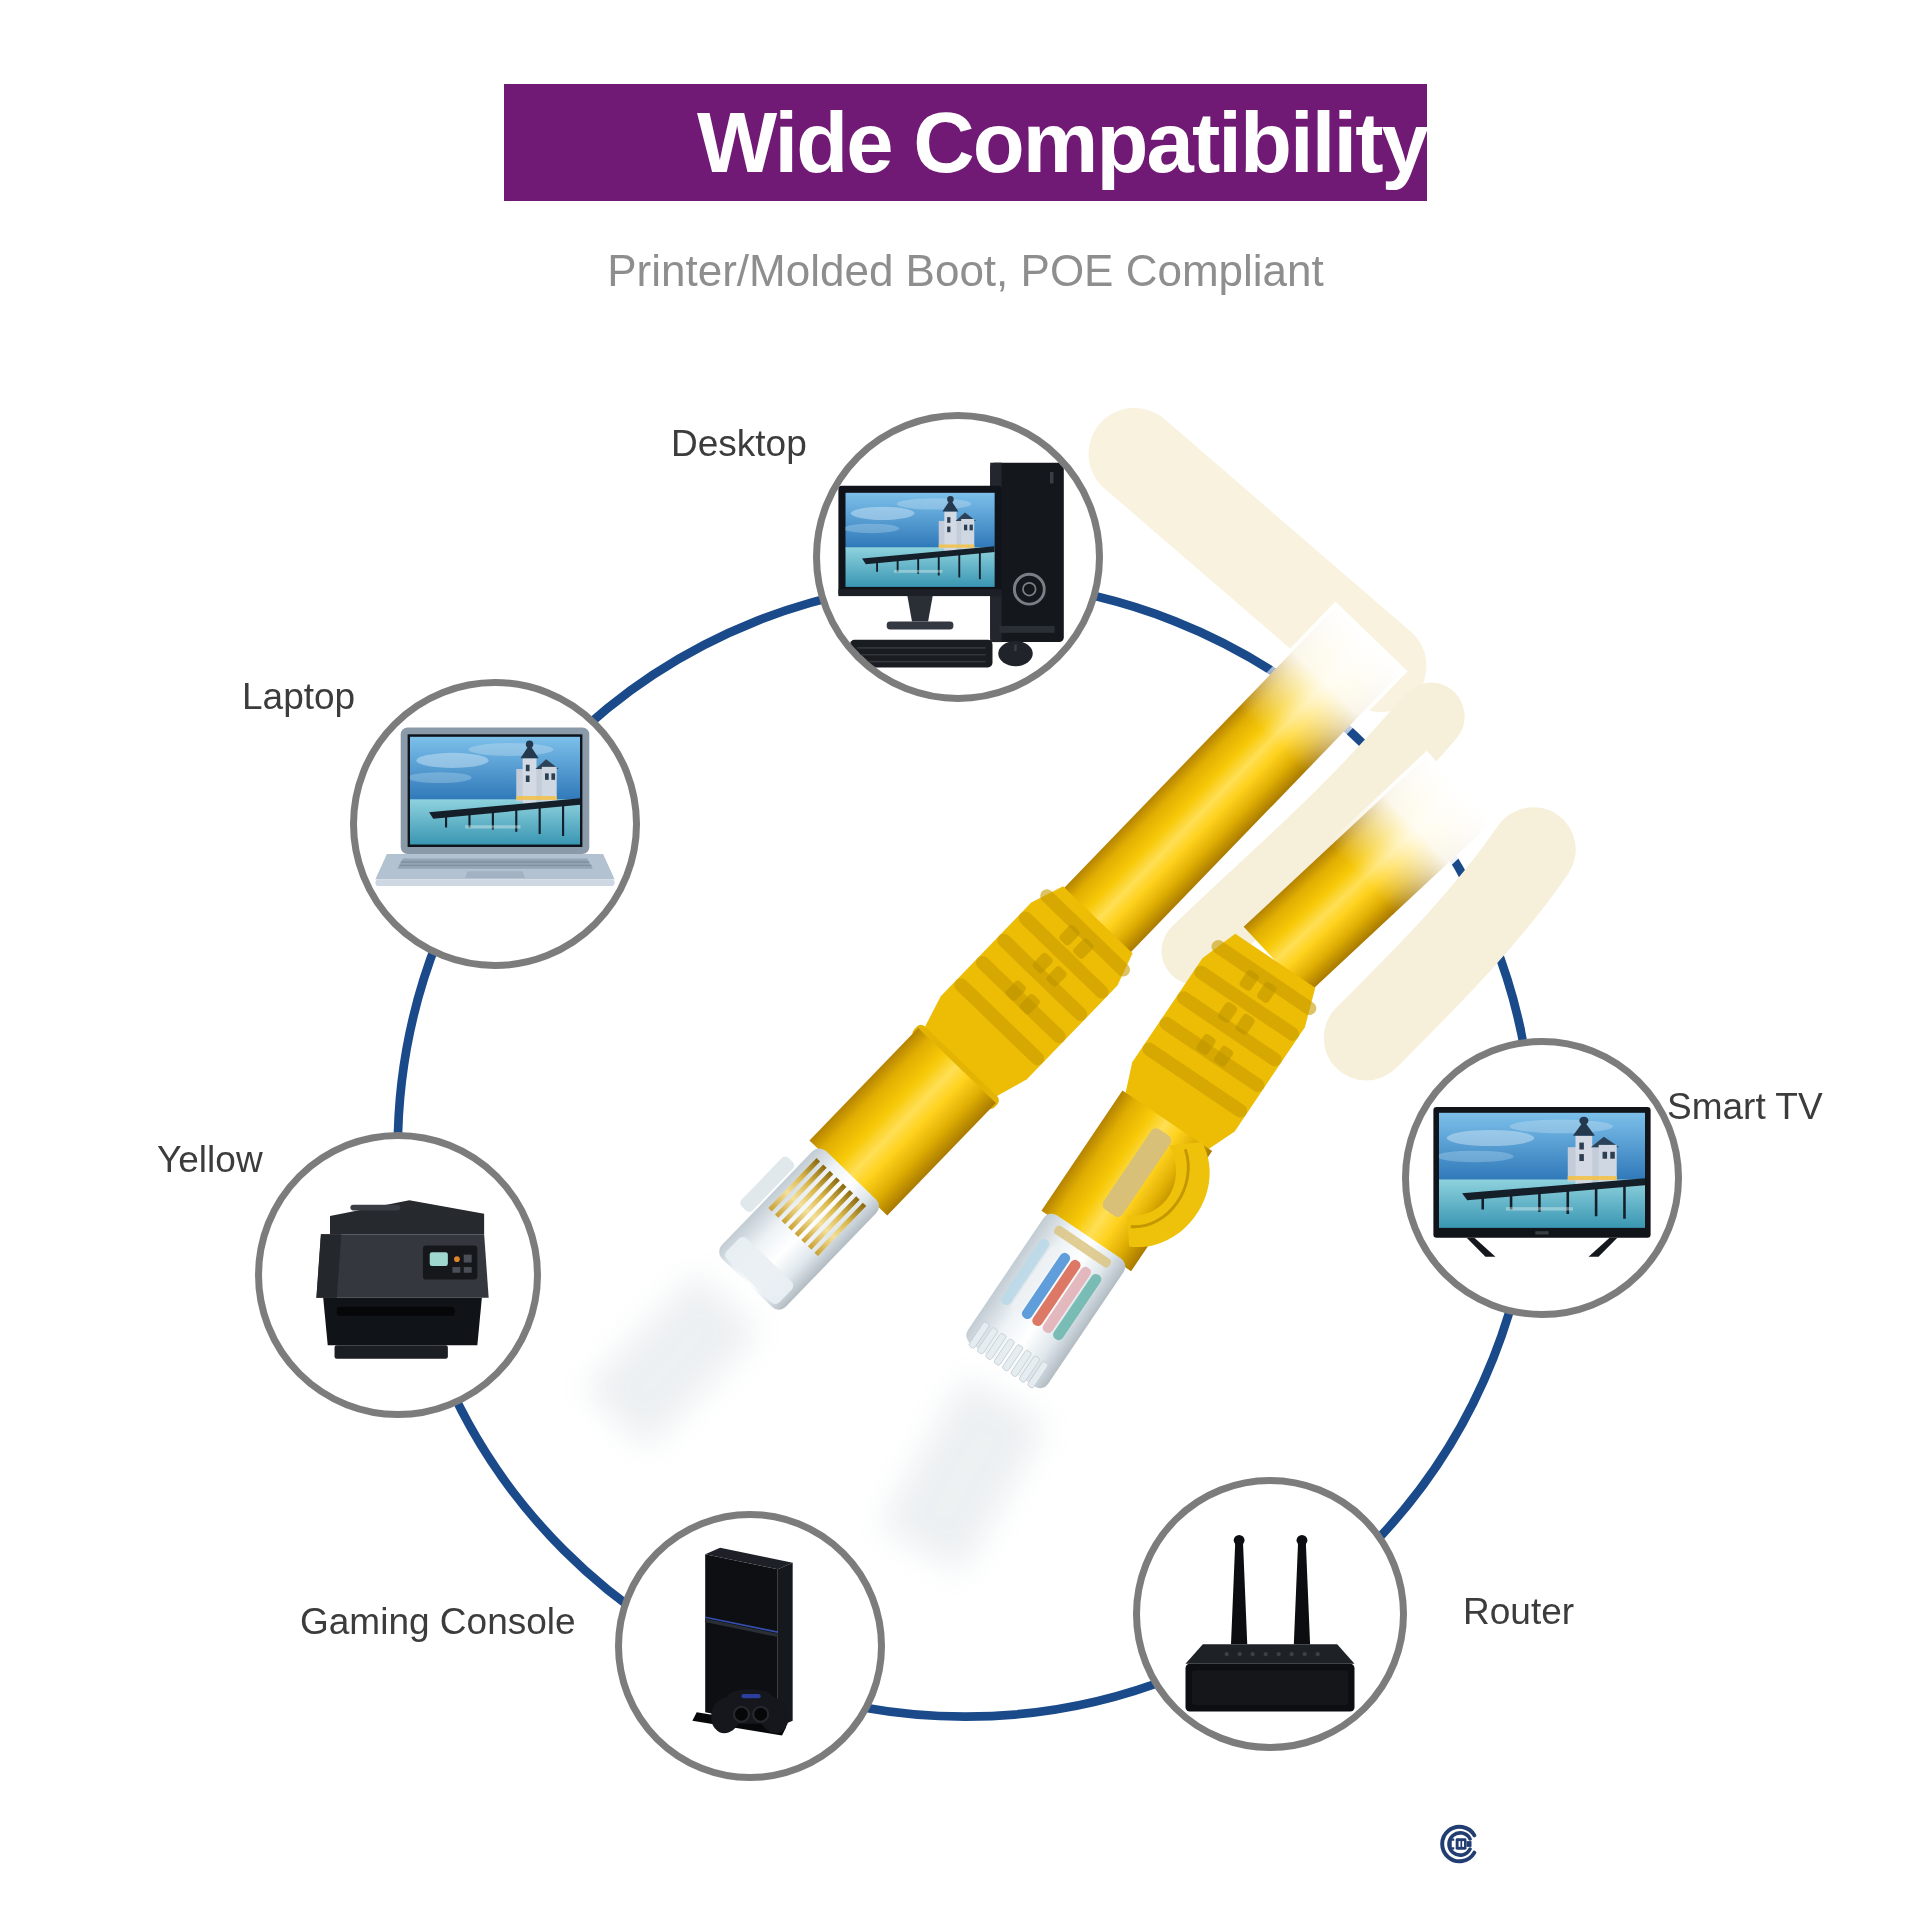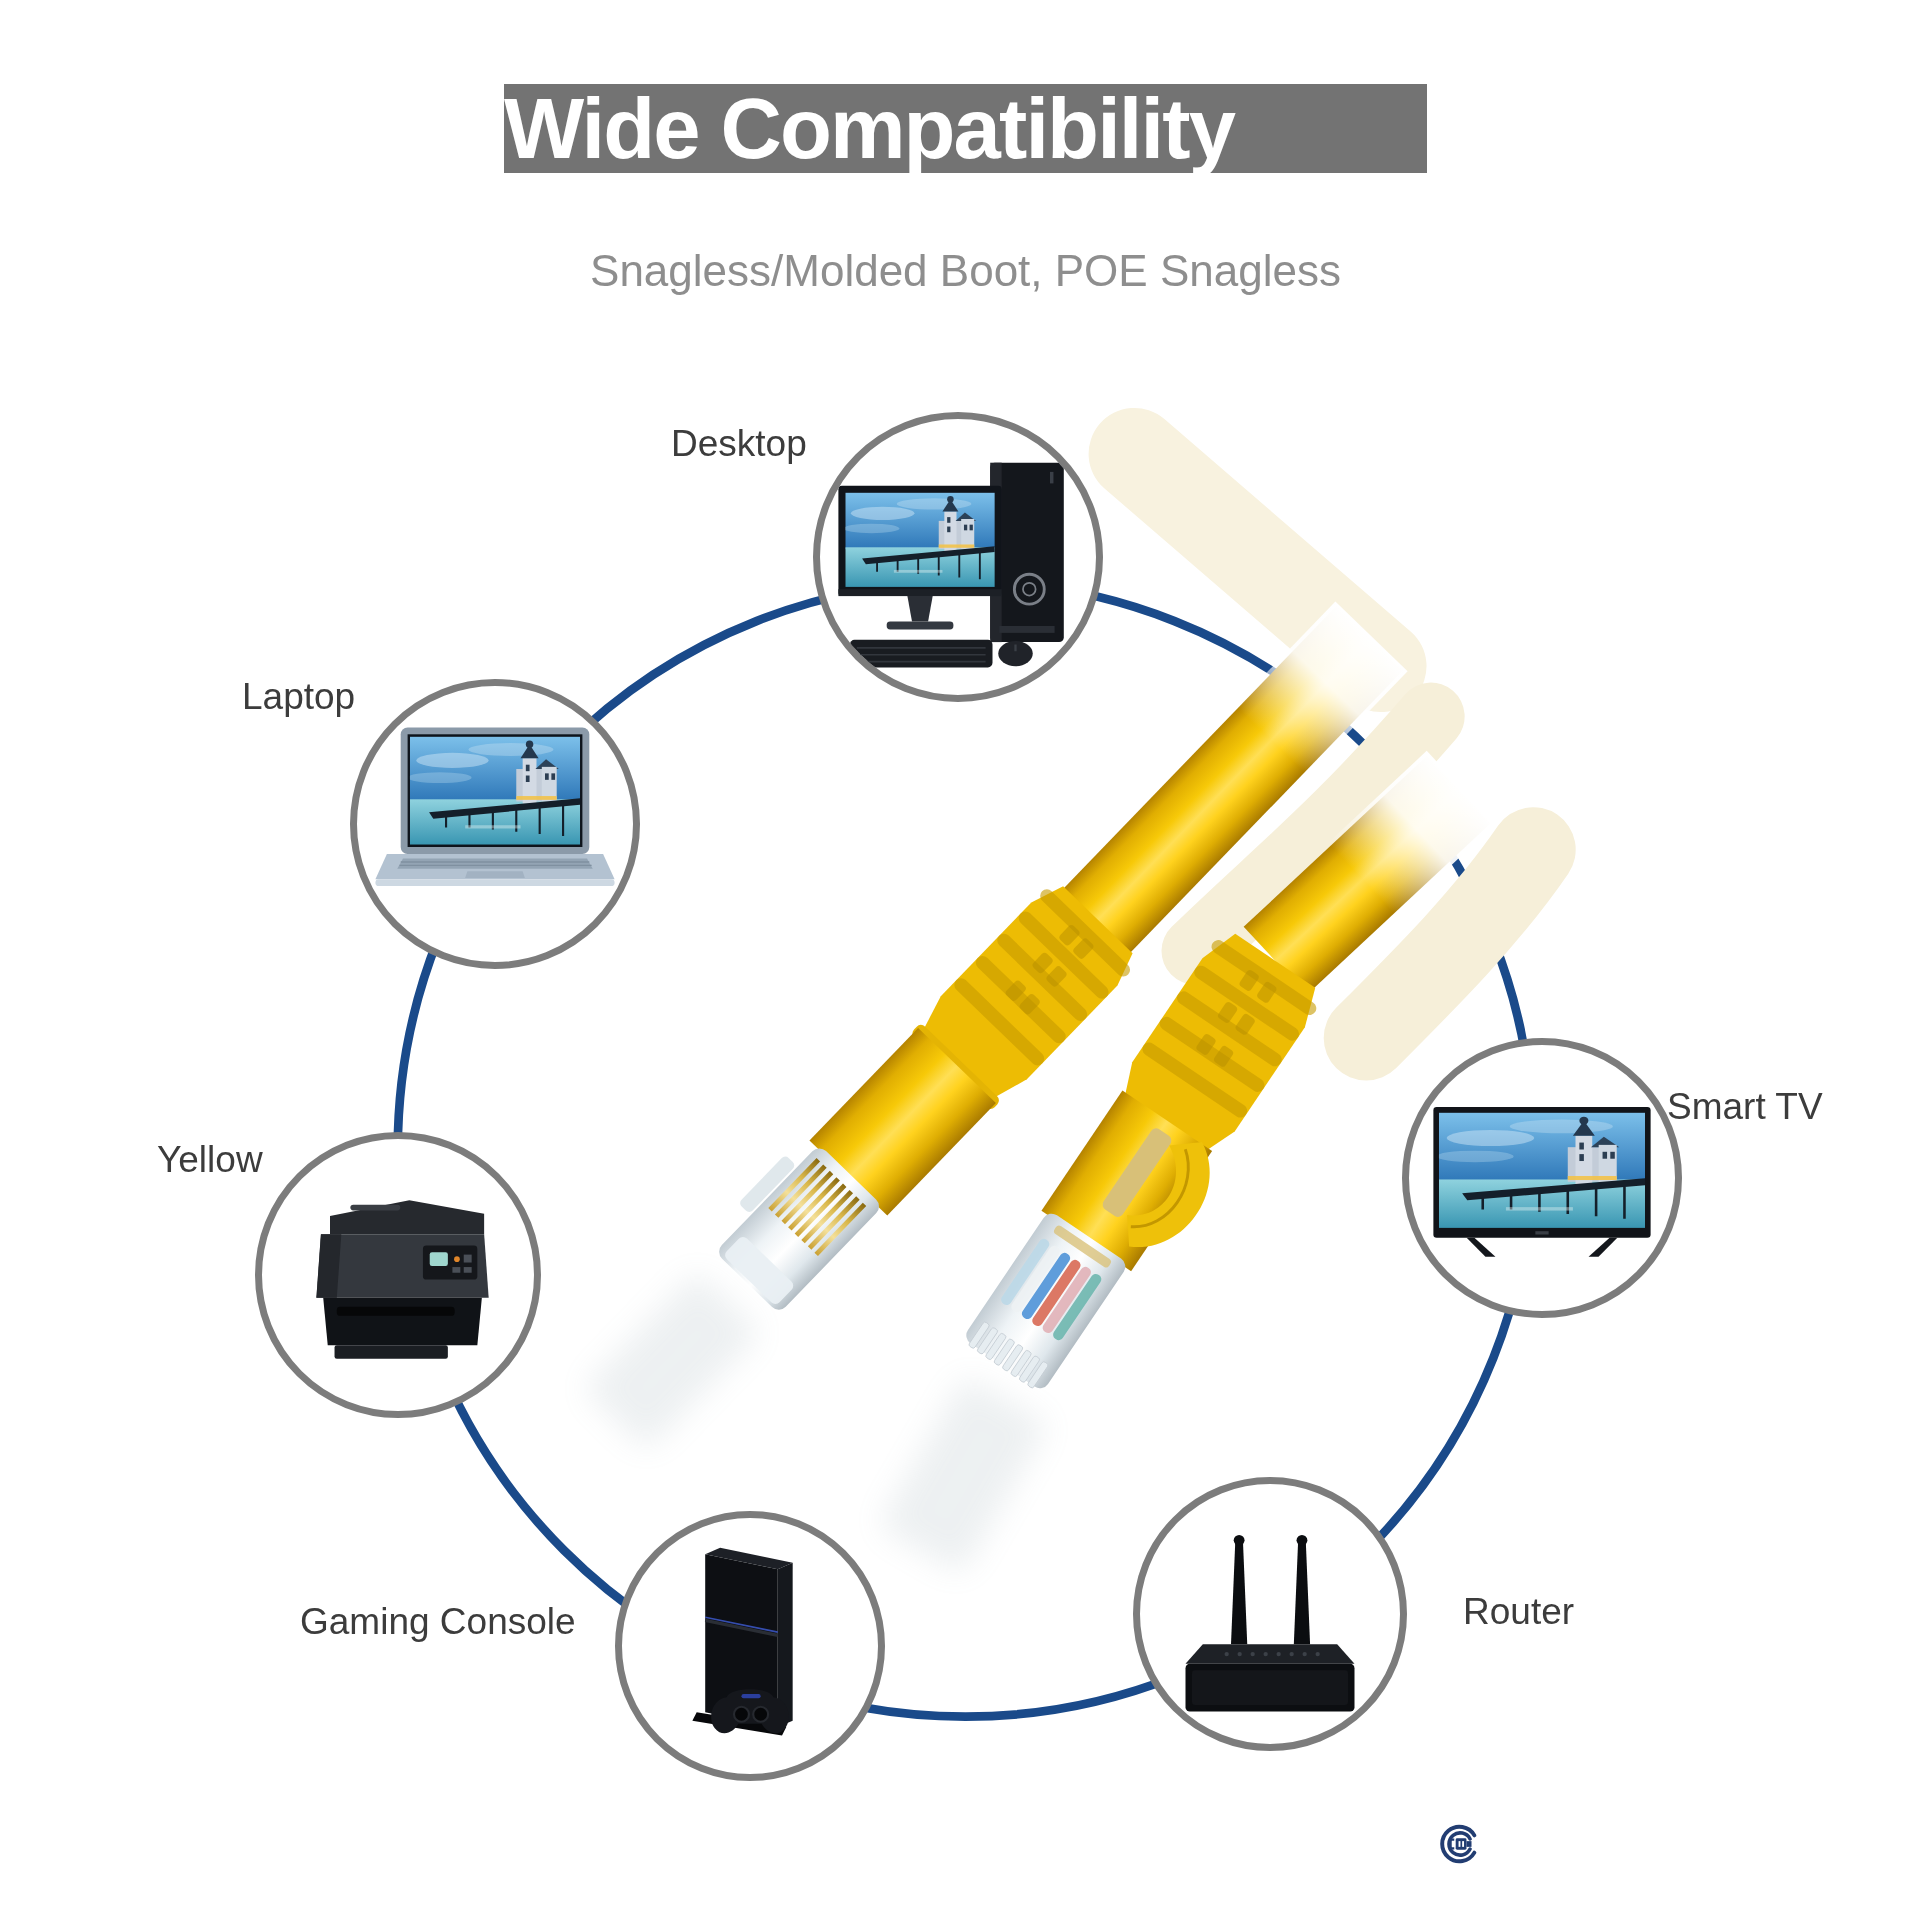--- a/index.html
+++ b/index.html
@@ -1,22 +1,22 @@
 <!DOCTYPE html>
 <html><head>
 <meta charset="utf-8">
 <style>
   html,body{margin:0;padding:0;background:#ffffff;}
   .stage{position:relative;width:1931px;height:1931px;background:#ffffff;overflow:hidden;
          font-family:"Liberation Sans", sans-serif;}
   .layer{position:absolute;left:0;top:0;width:1931px;height:1931px;}
   .ring-layer{z-index:1;}
   .cable-layer{z-index:2;}
-  .banner{position:absolute;left:504px;top:84px;width:923px;height:89px;background:#737373;
-          z-index:5;display:flex;align-items:center;justify-content:flex-start;}
+  .banner{position:absolute;left:504px;top:84px;width:923px;height:117px;background:#701a75;
+          z-index:5;display:flex;align-items:center;justify-content:flex-end;}
   .banner-title{color:#ffffff;font-size:85px;font-weight:bold;letter-spacing:-1.9px;white-space:nowrap;}
   .subtitle{position:absolute;left:386px;top:241px;width:1159px;text-align:center;z-index:5;
             color:#8e8e8e;font-size:44px;line-height:60px;}
   .dev-circle{position:absolute;border-radius:50%;border:7.7px solid #7c7c7c;background:#ffffff;
               box-sizing:border-box;z-index:3;display:flex;align-items:center;justify-content:center;overflow:hidden;}
   .dev-circle svg{width:100%;height:100%;}
   .dev-label{position:absolute;z-index:4;color:#3c3c3c;font-size:37px;white-space:nowrap;}
   .c-desktop{left:813px;top:412px;width:290px;height:290px;}
   .c-laptop{left:350px;top:679px;width:290px;height:290px;}
   .c-printer{left:255px;top:1132px;width:286px;height:286px;}
@@ -207,21 +207,21 @@
       <rect x="-46" y="940" width="92" height="170" rx="12" fill="#8fa3ac" transform="translate(1408,672) rotate(44)"></rect>
       <rect x="-50" y="0" width="100" height="180" rx="12" fill="#8fa3ac" transform="translate(1043,1450) rotate(30)"></rect>
     </g>
   </svg>
 
   <div class="banner">
     <span class="banner-title">Wide Compatibility</span>
   </div>
 
   <div class="subtitle">
-    <div>Snagless/Molded Boot, POE Snagless</div>
+    <div>Printer/Molded Boot, POE Compliant</div>
   </div>
 
   <div class="dev-circle c-desktop">
     <svg viewBox="0 0 240 240">
       <rect x="148" y="38" width="64" height="156" rx="4" fill="#14171c"></rect>
       <rect x="148" y="38" width="10" height="156" fill="#23262c"></rect>
       <circle cx="182" cy="148" r="13" fill="none" stroke="#7a7f87" stroke-width="2.5"></circle>
       <circle cx="182" cy="148" r="5.5" fill="none" stroke="#7a7f87" stroke-width="1.5"></circle>
       <rect x="156" y="180" width="48" height="6" fill="#2a2e35"></rect>
       <rect x="200" y="46" width="3" height="10" fill="#3a3f47"></rect>

